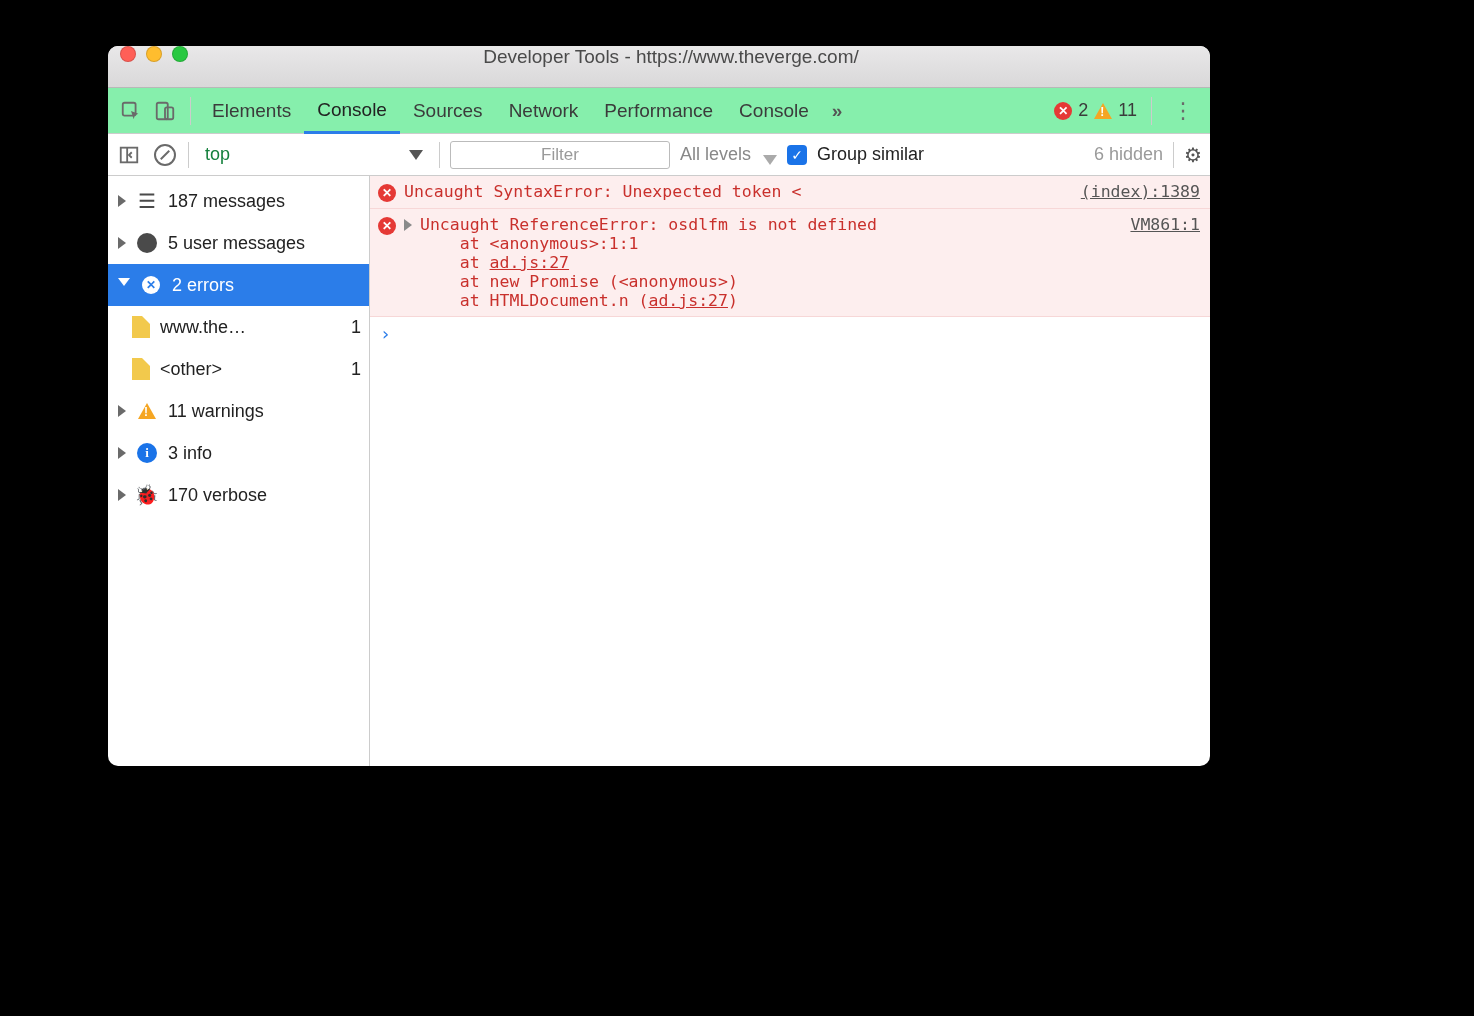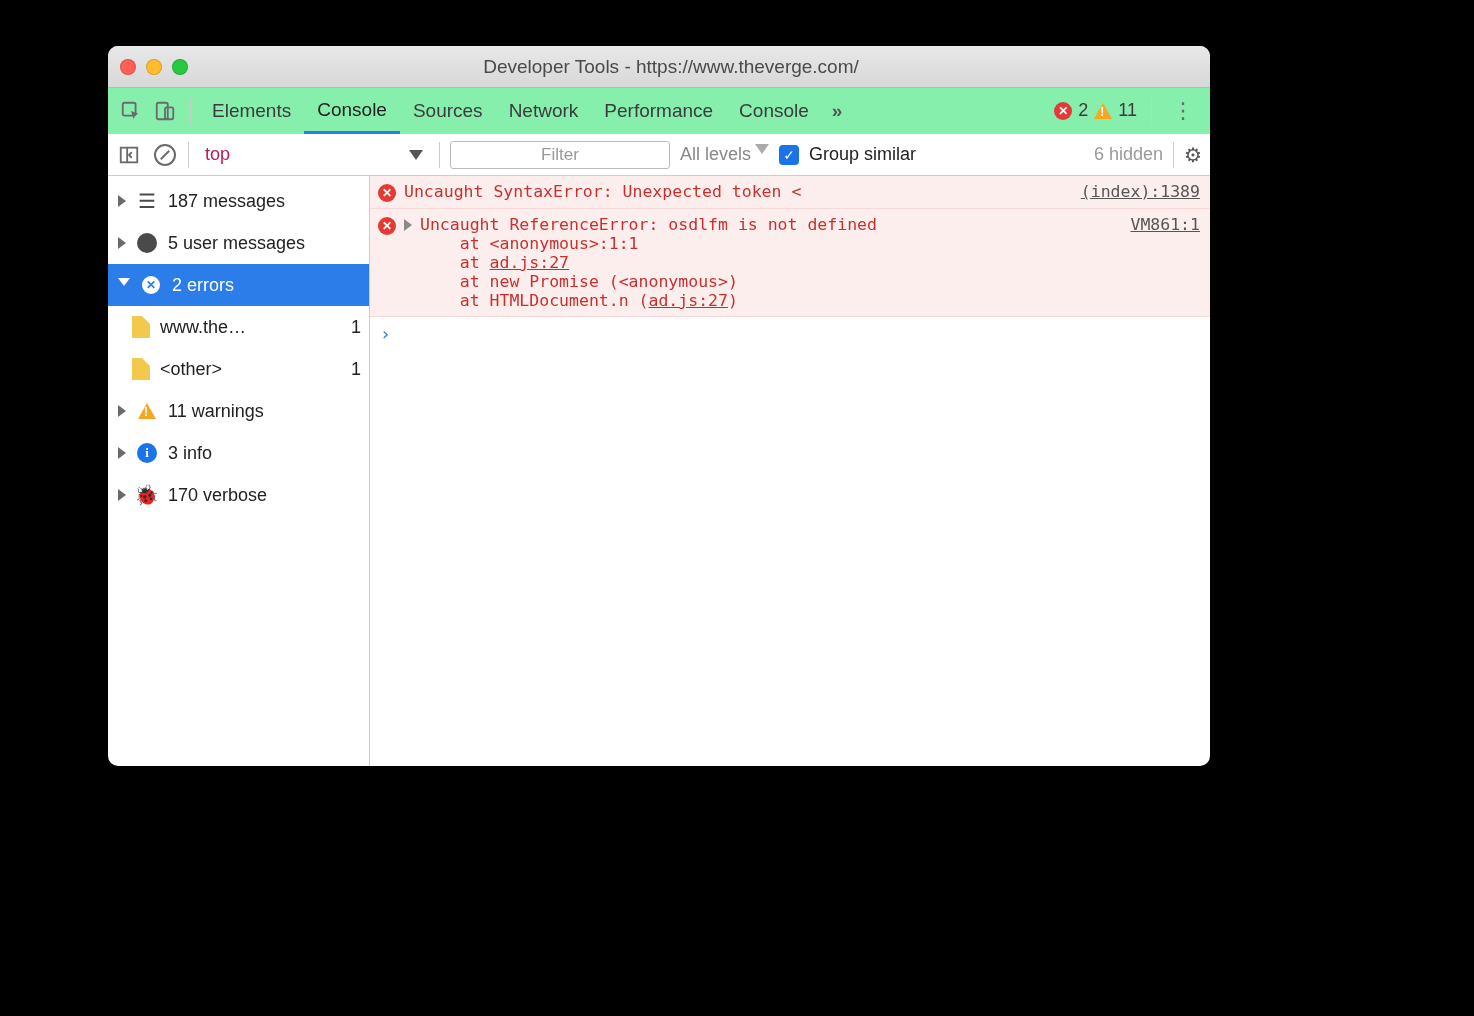--- a/index.html
+++ b/index.html
@@ -31,22 +31,22 @@
     display: flex;
     flex-direction: column;
   }
 
   
   .titlebar {
     height: 42px;
     background: linear-gradient(#e9e8e9, #d9d8d9);
     border-bottom: 1px solid #b8b8b8;
     display: flex;
-    align-items: center;
-    padding: 12px 12px;
+    align-items: flex-start;
+    padding: 0 12px;
   }
   .traffic { display: flex; gap: 10px; margin-right: 16px; }
   .dot { width: 16px; height: 16px; border-radius: 50%; border: 1px solid rgba(0,0,0,.15); }
   .dot.red { background:#ff5f57; }
   .dot.yellow { background:#ffbd2e; }
   .dot.green { background:#28c840; }
   .title {
     flex: 1;
     text-align: center;
     font-size: 19px;
@@ -107,32 +107,32 @@
     position:relative;
   }
   .clear-circle::after{
     content:""; position:absolute; left:3px; right:3px; top:8px; height:2px;
     background:#6a6a6a; transform:rotate(-45deg);
   }
   .filterbar .vsep { width:1px; height:26px; background:#ccc; }
   .context-select {
     display:flex; align-items:center; gap:6px; min-width:230px;
     padding: 2px 6px;
-    color:#be185d;
+    color:#15803d;
   }
   .tri-down {
     width:0;height:0;border-left:7px solid transparent;border-right:7px solid transparent;
     border-top:10px solid #555; display:inline-block;
   }
   .filter-input {
     width: 220px; height:28px; border:1px solid #bbb; border-radius:3px;
     padding: 2px 8px; font-size:17px; color:#222;text-align:center;
   }
   .filter-input::placeholder{ color:#9a9a9a; }
-  .levels { display:flex; align-items:flex-start; gap:4px; color:#888; }
+  .levels { display:flex; align-items:flex-end; gap:12px; color:#888; }
   .check {
     width:20px; height:20px; border-radius:4px; background:#1a73e8;
     display:inline-flex; align-items:center; justify-content:center;
     color:#fff; font-size:14px;
   }
   .hidden-count { margin-left:auto; color:#9a9a9a; }
   .gear { font-size:20px; color:#555; }
 
   
   .main { flex:1; display:flex; overflow:hidden; }

